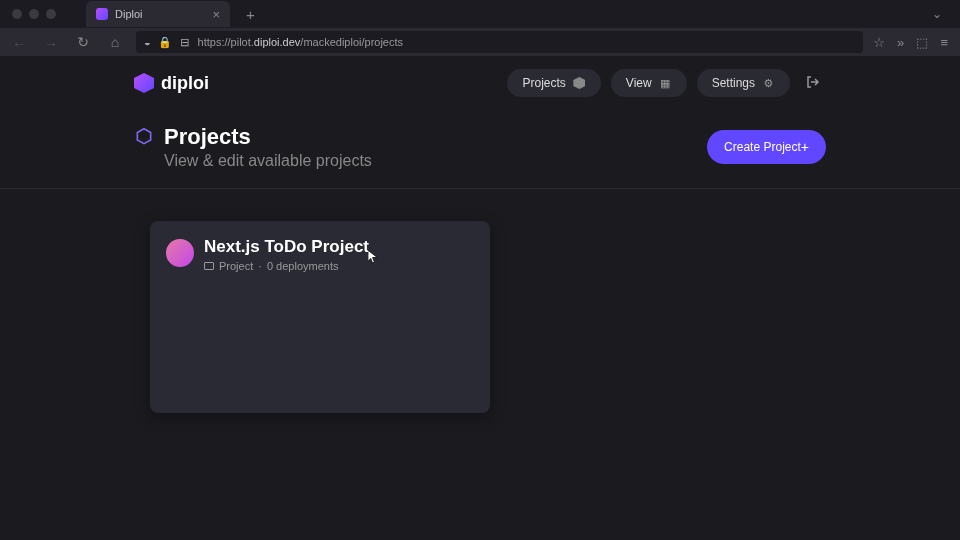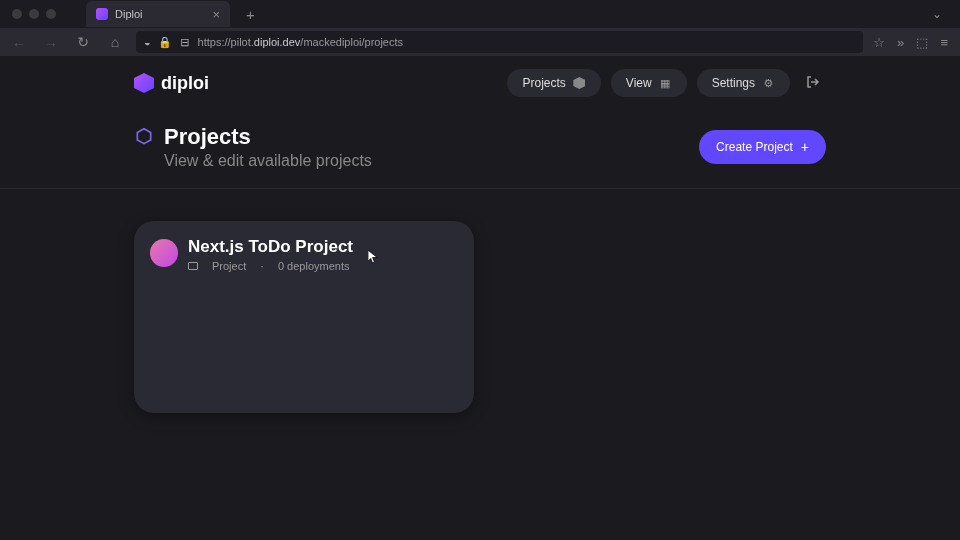--- a/index.html
+++ b/index.html
@@ -202,34 +202,34 @@
     .create-btn {
       margin-left: auto;
       background: #6147ff;
       border-radius: 18px;
       padding: 9px 17px;
       font-size: 12px;
       font-weight: 500;
       color: #fff;
       display: flex;
       align-items: center;
-      gap: 8px;
     }
     .create-btn .plus { font-size: 14px; }
     
     .content {
       padding: 32px 134px;
     }
     .project-card {
       width: 340px;
       height: 192px;
       background: #2a2a35;
-      border-radius: 20px;
+      border-radius: 8px;
       padding: 16px;
       box-shadow: 0 4px 16px rgba(0,0,0,0.3);
+      margin-left: 16px;
     }
     .card-header {
       display: flex;
       gap: 10px;
       align-items: flex-start;
     }
     .card-logo {
       width: 28px;
       height: 28px;
       border-radius: 14px;
@@ -240,21 +240,21 @@
       font-size: 17px;
       font-weight: 700;
       color: #fff;
     }
     .card-meta {
       font-size: 11px;
       color: #999;
       margin-top: 3px;
       display: flex;
       align-items: center;
-      gap: 14px;
+      gap: 5px;
     }
     .folder-icon {
       width: 10px;
       height: 8px;
       border: 1px solid #999;
       border-radius: 1px;
     }
     
     .cursor {
       position: absolute;

